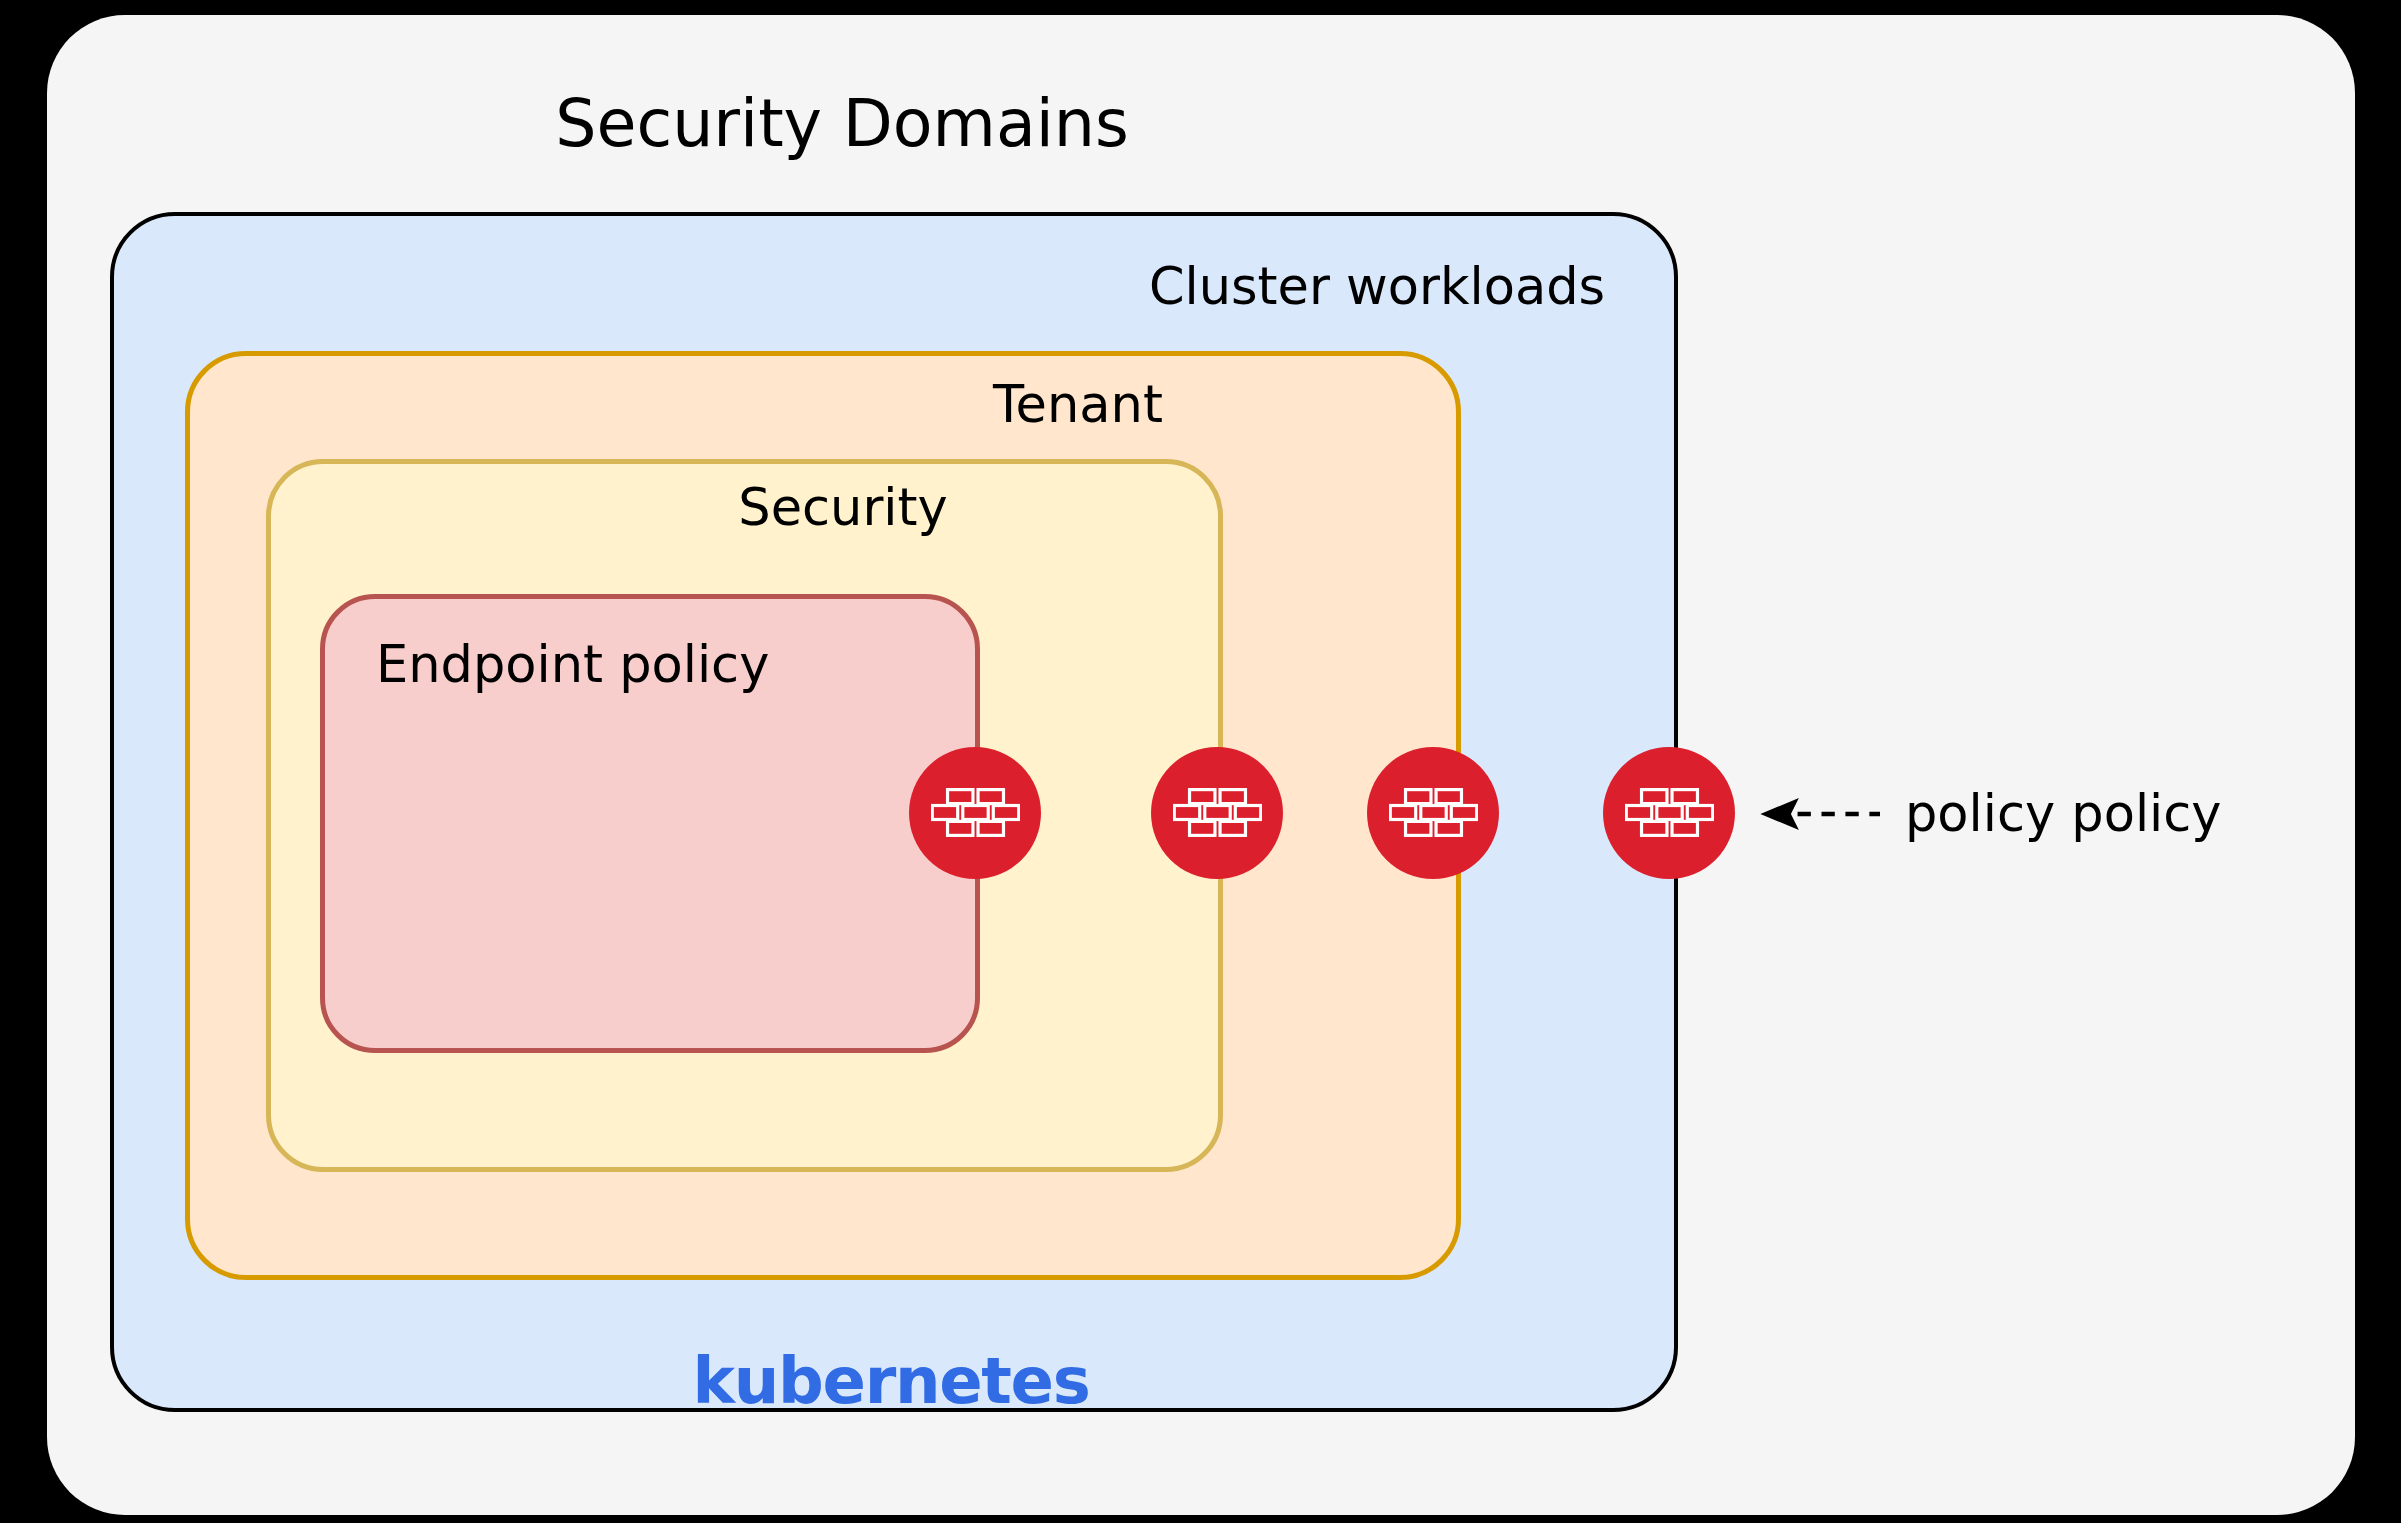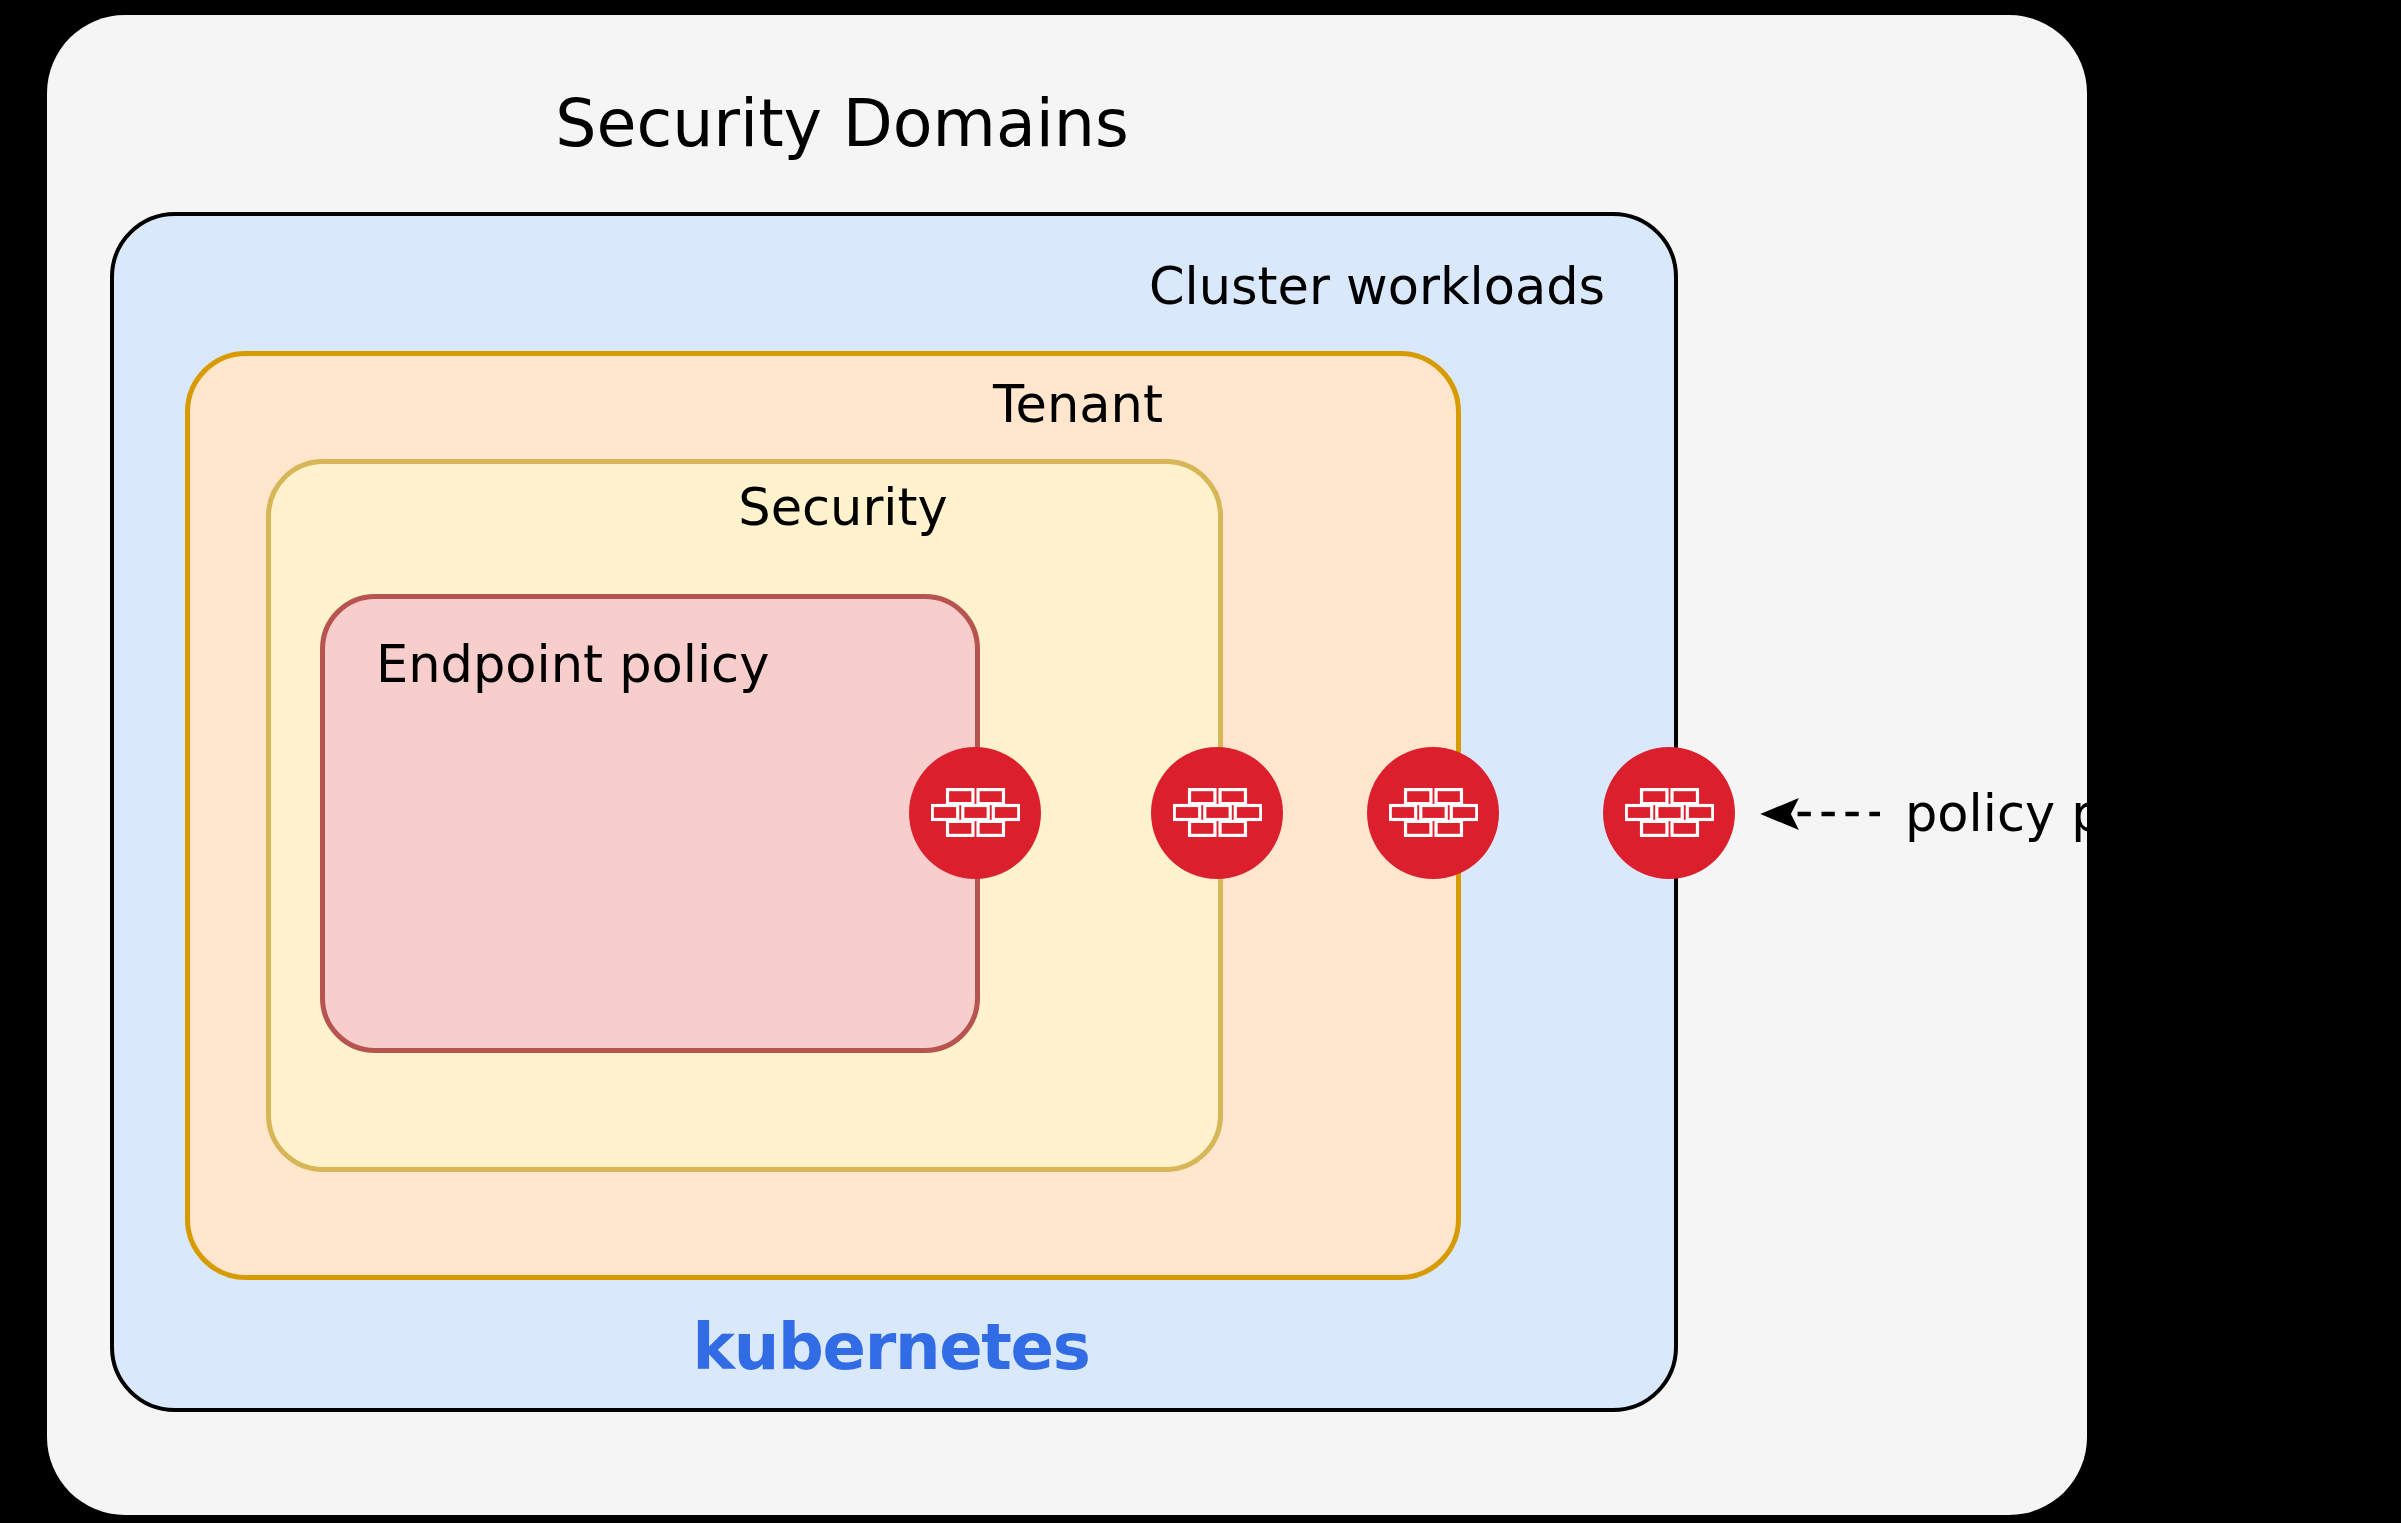--- a/index.html
+++ b/index.html
@@ -10,21 +10,21 @@
     overflow: hidden;
   }
   #canvas {
     position: relative;
     width: 2401px; height: 1524px;
     background: var(--background, #000);
   }
   .board {
     position: absolute;
     left: 47px; top: 14.6px;
-    width: 2040px; height: 1500px;
+    width: 2308px; height: 1500px;
     background: var(--board-fill, #f5f5f5);
     border-radius: 78px;
   }
   .label {
     position: absolute;
     color: var(--text, #000);
     font-size: 51px;
     white-space: nowrap;
     transform: translate(-50%, -50%);
   }
@@ -116,21 +116,21 @@
     <div class="domain-box box-endpoint" style="left:273px; top:579px;"></div>
 
     <div class="label lbl-cluster" style="left:1330px; top:271px;">Cluster workloads</div>
 
     <div class="label lbl-tenant" style="left:1031px; top:389px;">Tenant</div>
 
     <div class="label lbl-namespace" style="left:796px; top:492px;">Security</div>
 
     <div class="label lbl-endpoint" style="left:329px; top:649px;">Endpoint policy</div>
 
-    <div class="label lbl-kubernetes" style="left:844px; top:1332px;text-align:center;">kubernetes</div>
+    <div class="label lbl-kubernetes" style="left:844px; top:1366px;text-align:center;">kubernetes</div>
 
     <div class="firewall-badge" style="left:928px; top:798px;">
       <svg viewBox="0 0 140 78" fill="none" stroke="#ffffff" stroke-width="5">
         <rect x="26" y="3" width="40" height="22"></rect>
         <rect x="74" y="3" width="40" height="22"></rect>
         <rect x="2" y="28" width="40" height="22"></rect>
         <rect x="50" y="28" width="40" height="22"></rect>
         <rect x="98" y="28" width="40" height="22"></rect>
         <rect x="26" y="53" width="40" height="22"></rect>
         <rect x="74" y="53" width="40" height="22"></rect>

